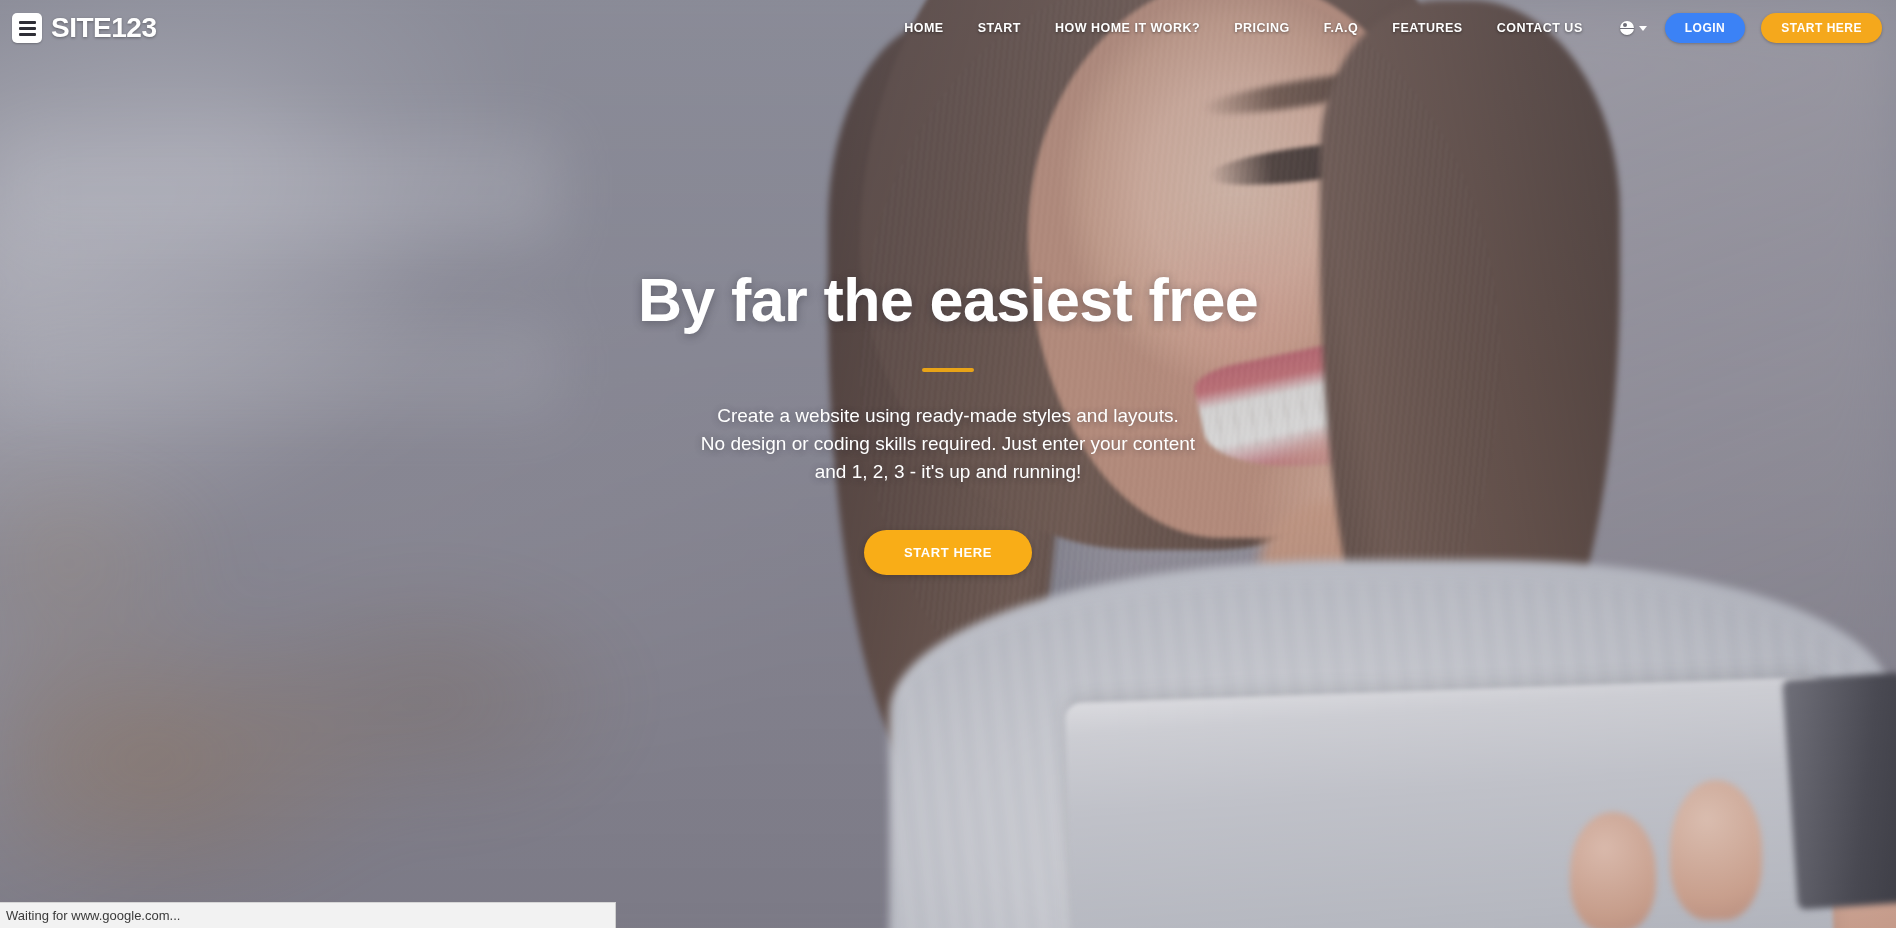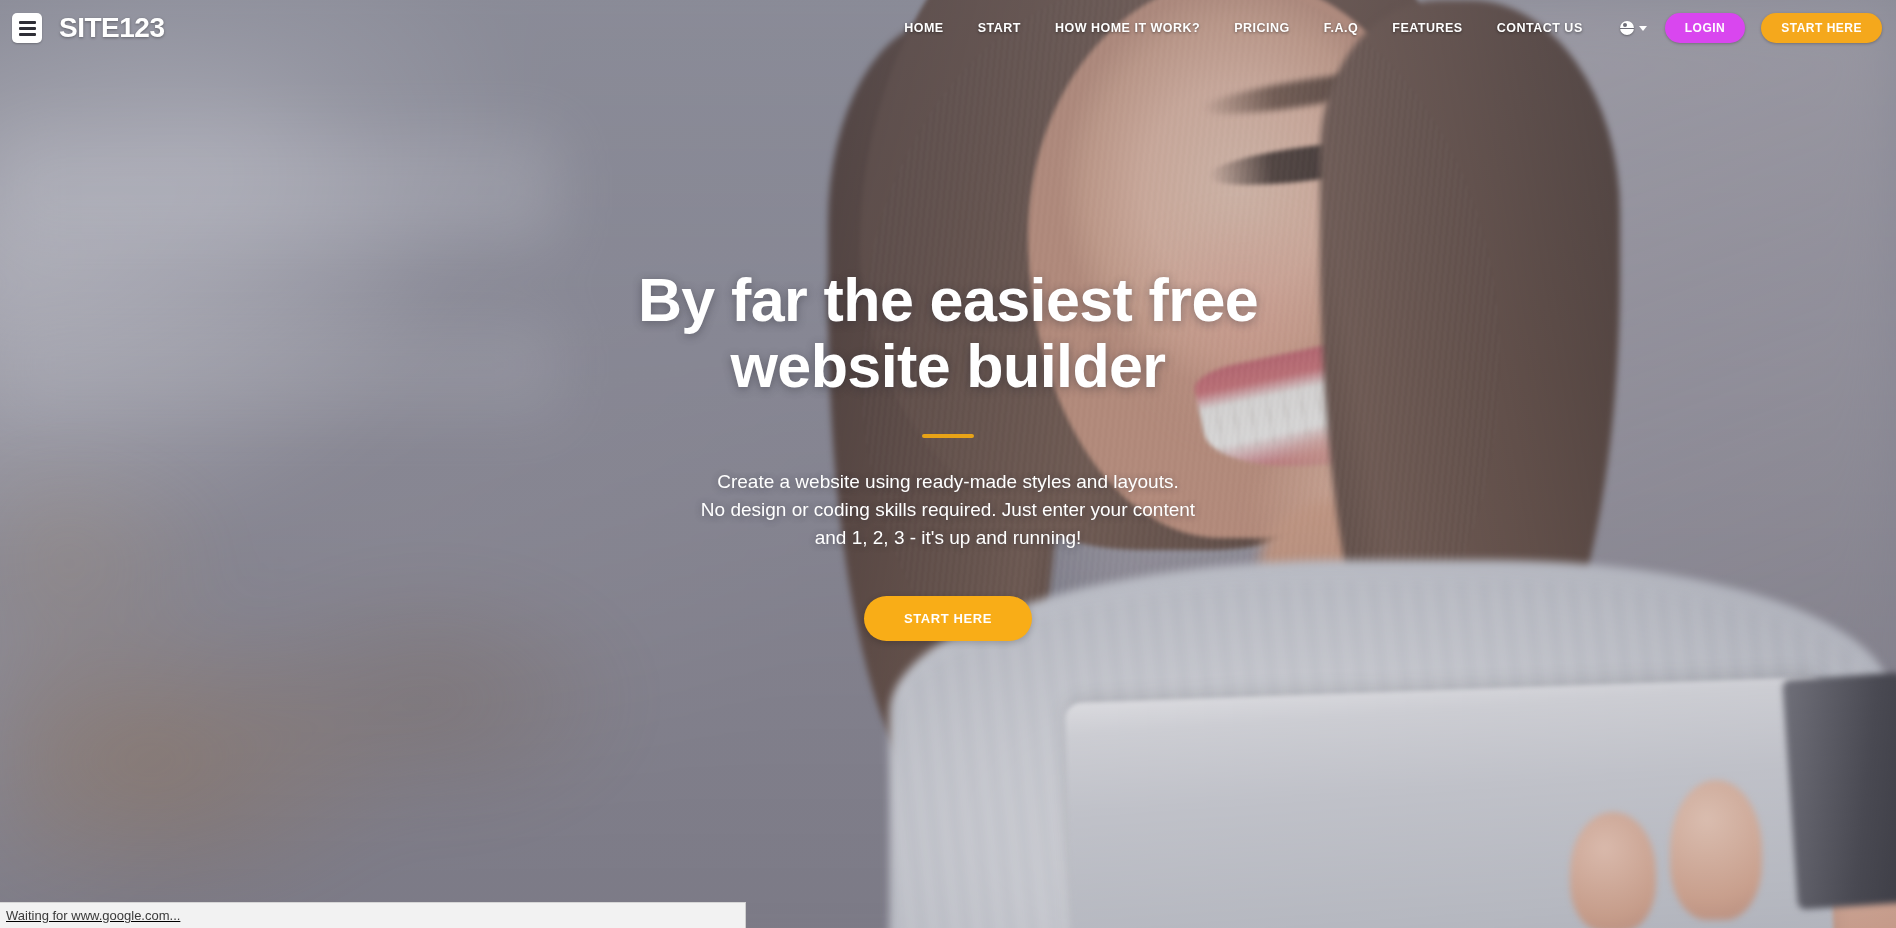--- a/index.html
+++ b/index.html
@@ -234,21 +234,21 @@
     pointer-events:none;
   }
 
   
   .header {
     position:absolute; left:0; top:0; right:0; height:56px;
     display:flex; align-items:center;
     padding:0 14px 0 12px;
     z-index:20;
   }
-  .logo { display:flex; align-items:center; gap:16px; cursor:pointer; }
+  .logo { display:flex; align-items:center; gap:8px; cursor:pointer; }
   .logo-mark {
     width:30px; height:30px;
     background:#ffffff;
     border-radius:5px;
     display:flex; flex-direction:column; justify-content:center; align-items:center;
     gap:3px;
     box-shadow:0 1px 2px rgba(0,0,0,.25);
   }
   .logo-mark i { display:block; height:3px; background:#2f2f37; border-radius:1px; }
   .logo-mark i.l1 { width:17px; }
@@ -286,21 +286,21 @@
     content:""; position:absolute; left:0; top:6.5px;
     width:14px; height:1.5px; background:#6d6d78;
   }
   .caret {
     width:0; height:0;
     border-left:4.5px solid transparent;
     border-right:4.5px solid transparent;
     border-top:5px solid #ffffff;
   }
   .btn-login {
-    background:#d946ef; color:#ffffff;
+    background:#3b82f6; color:#ffffff;
     font-size:12px; font-weight:bold; letter-spacing:.5px;
     padding:8px 20px; border:none; border-radius:16px;
     cursor:pointer; white-space:nowrap;
     box-shadow:0 1px 3px rgba(0,0,0,.25);
   }
   .btn-start-nav {
     background:#f5a81c; color:#ffffff;
     font-size:12px; font-weight:bold; letter-spacing:.5px;
     padding:8px 20px; border:none; border-radius:16px;
     margin-left:12px; cursor:pointer; white-space:nowrap;
@@ -346,28 +346,27 @@
     background:#f9ad17; color:#ffffff;
     font-size:13px; font-weight:bold; letter-spacing:.6px;
     padding:15px 40px; border:none; border-radius:26px;
     cursor:pointer;
     box-shadow:0 2px 7px rgba(0,0,0,.2);
   }
 
   
   .status-bar {
     position:absolute; left:0; bottom:0;
-    width:746px; height:26px;
+    width:616px; height:26px;
     background:#f2f2f2;
     border-top:1px solid #d6d6d6;
     border-right:1px solid #cfcfcf;
     display:flex; align-items:center;
     padding-left:6px;
     z-index:40;
-    text-decoration:underline;
   }
   .status-text {
     color:#3a3a3a; font-size:13px;
     font-family:"Liberation Sans", sans-serif;
     white-space:nowrap;
   }
 </style>
 </head>
 <body>
 
@@ -433,21 +432,20 @@
       </div>
 
       <button class="btn-login">LOGIN</button>
       <button class="btn-start-nav">START HERE</button>
     </nav>
   </div>
 
   <div class="hero-content">
     <h1 class="hero-title">
       <span>By far the easiest free</span><br>
-      <span>website builder</span>
     </h1>
 
     <div class="hero-divider"></div>
 
     <p class="hero-sub">
       <span>Create a website using ready-made styles and layouts.</span><br>
       <span>No design or coding skills required. Just enter your content</span><br>
       <span>and 1, 2, 3 - it's up and running!</span>
     </p>
 

